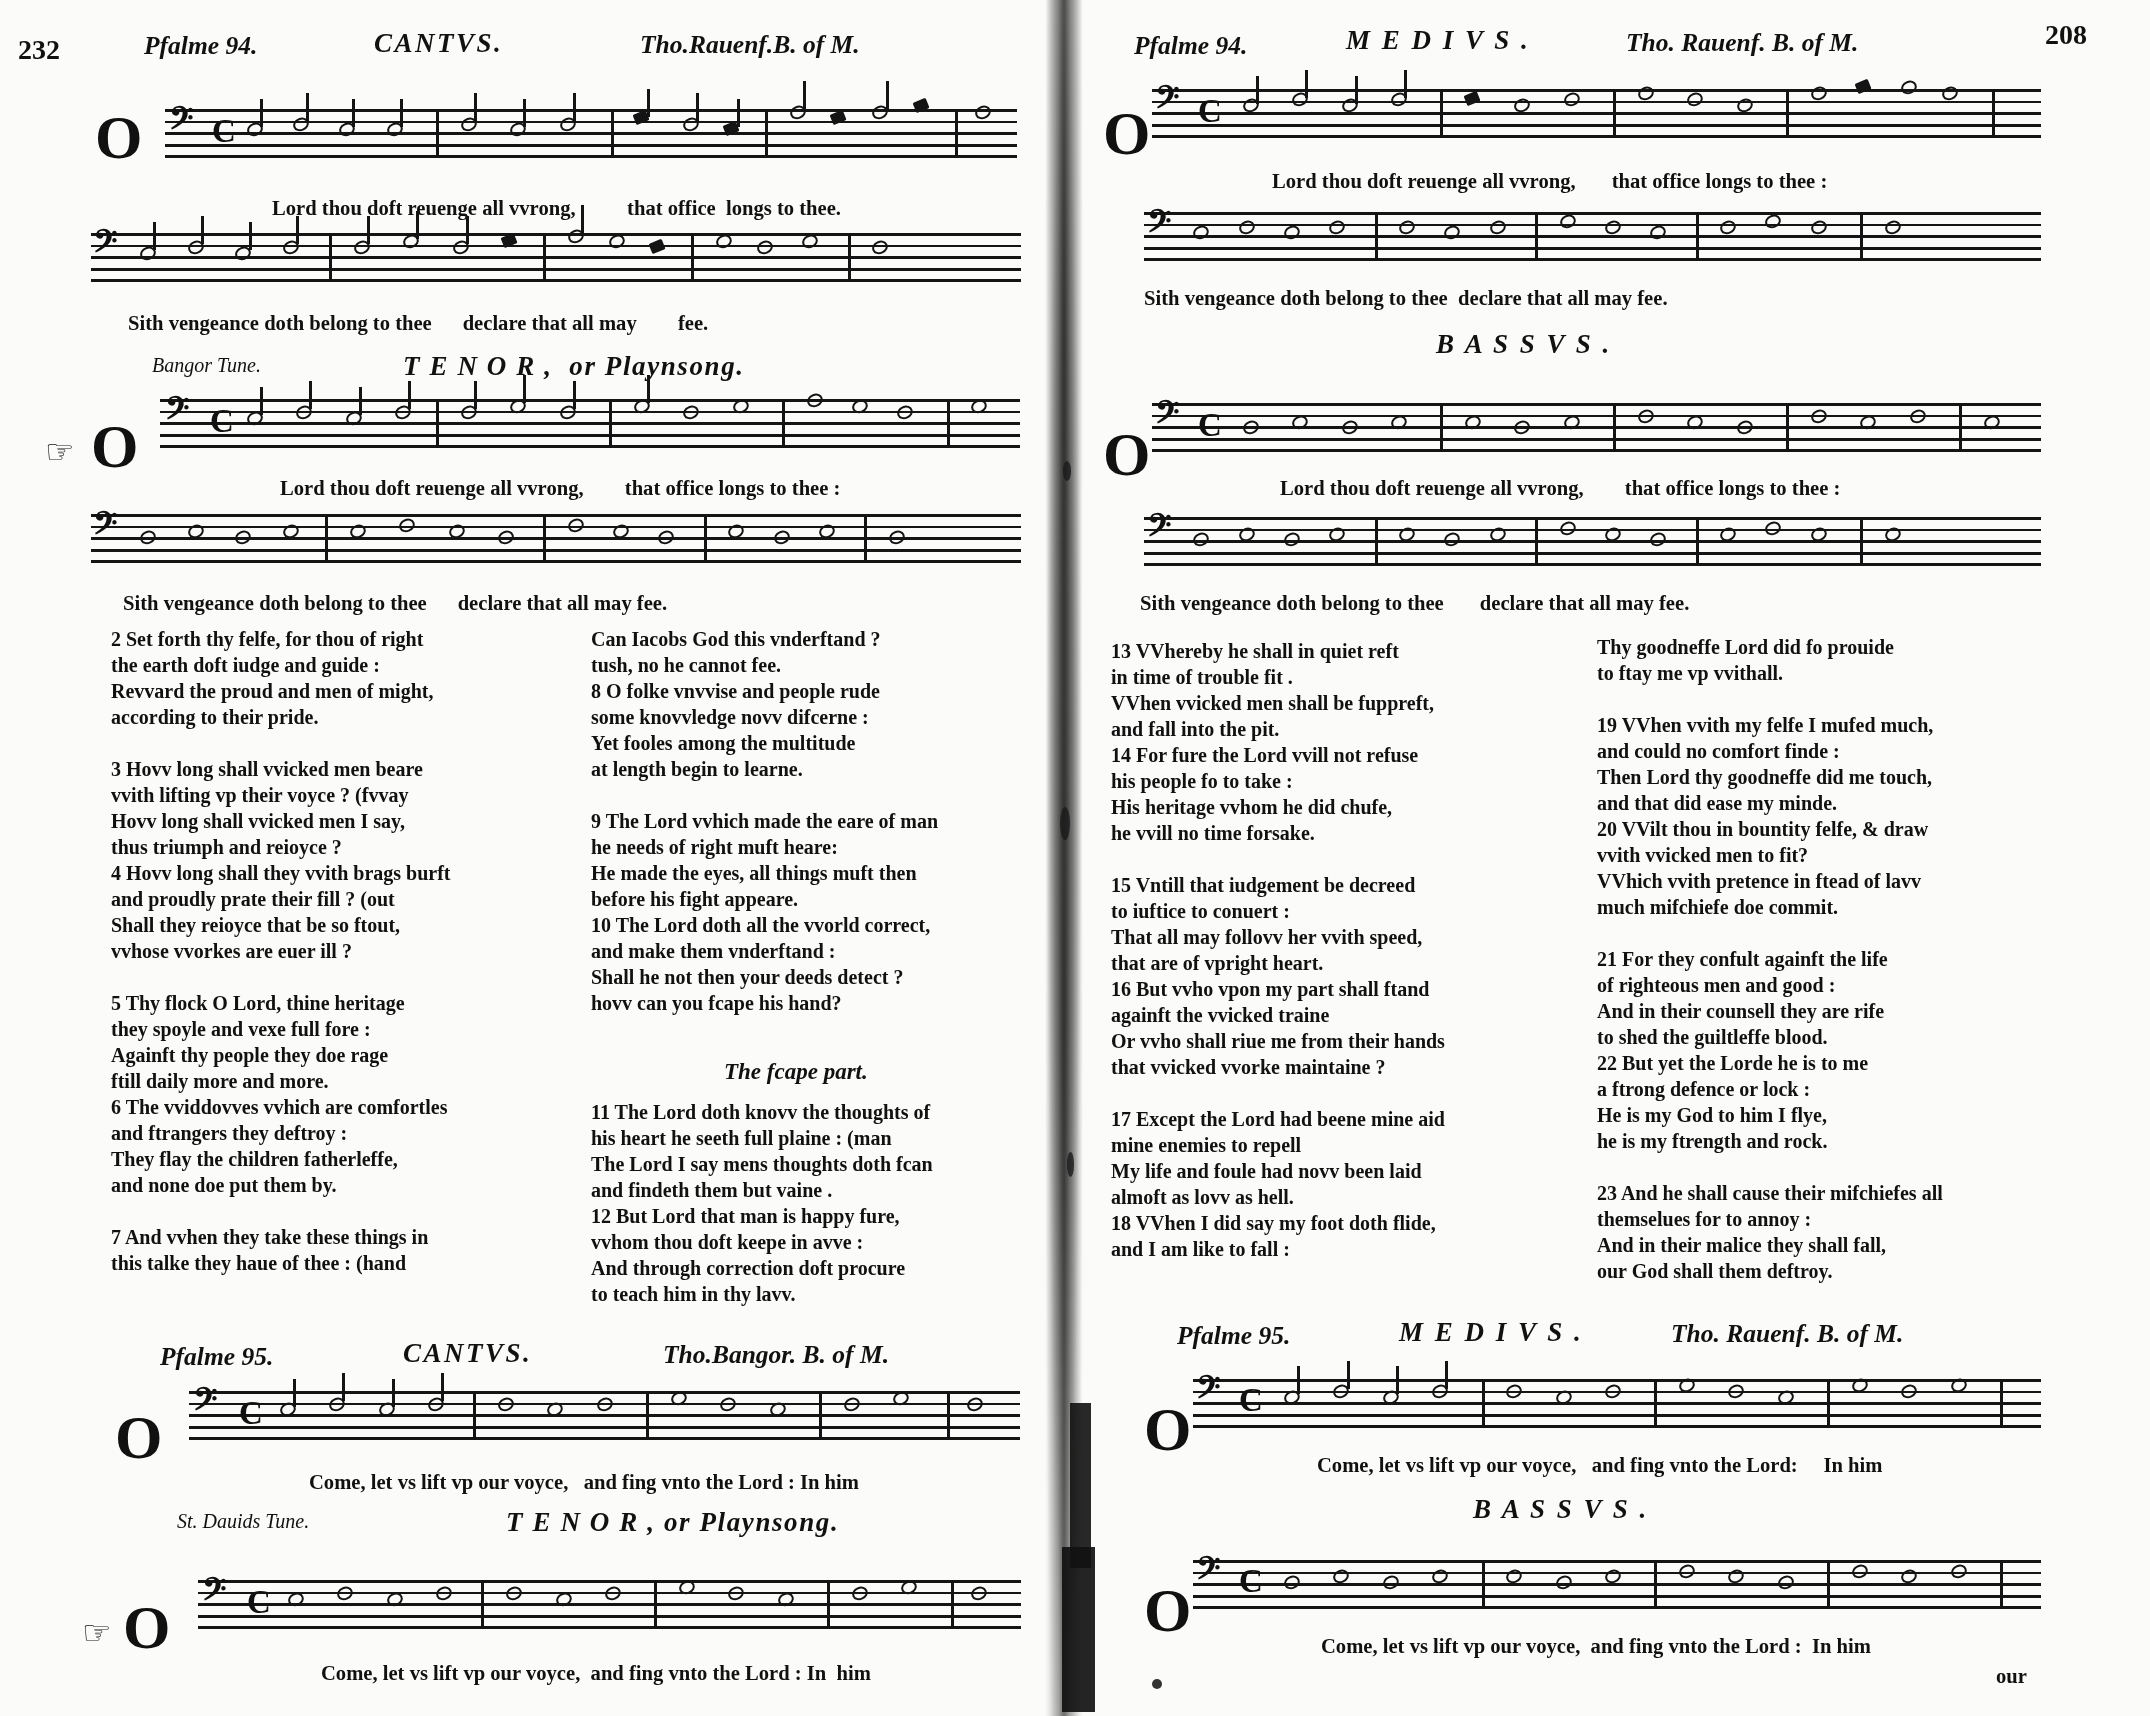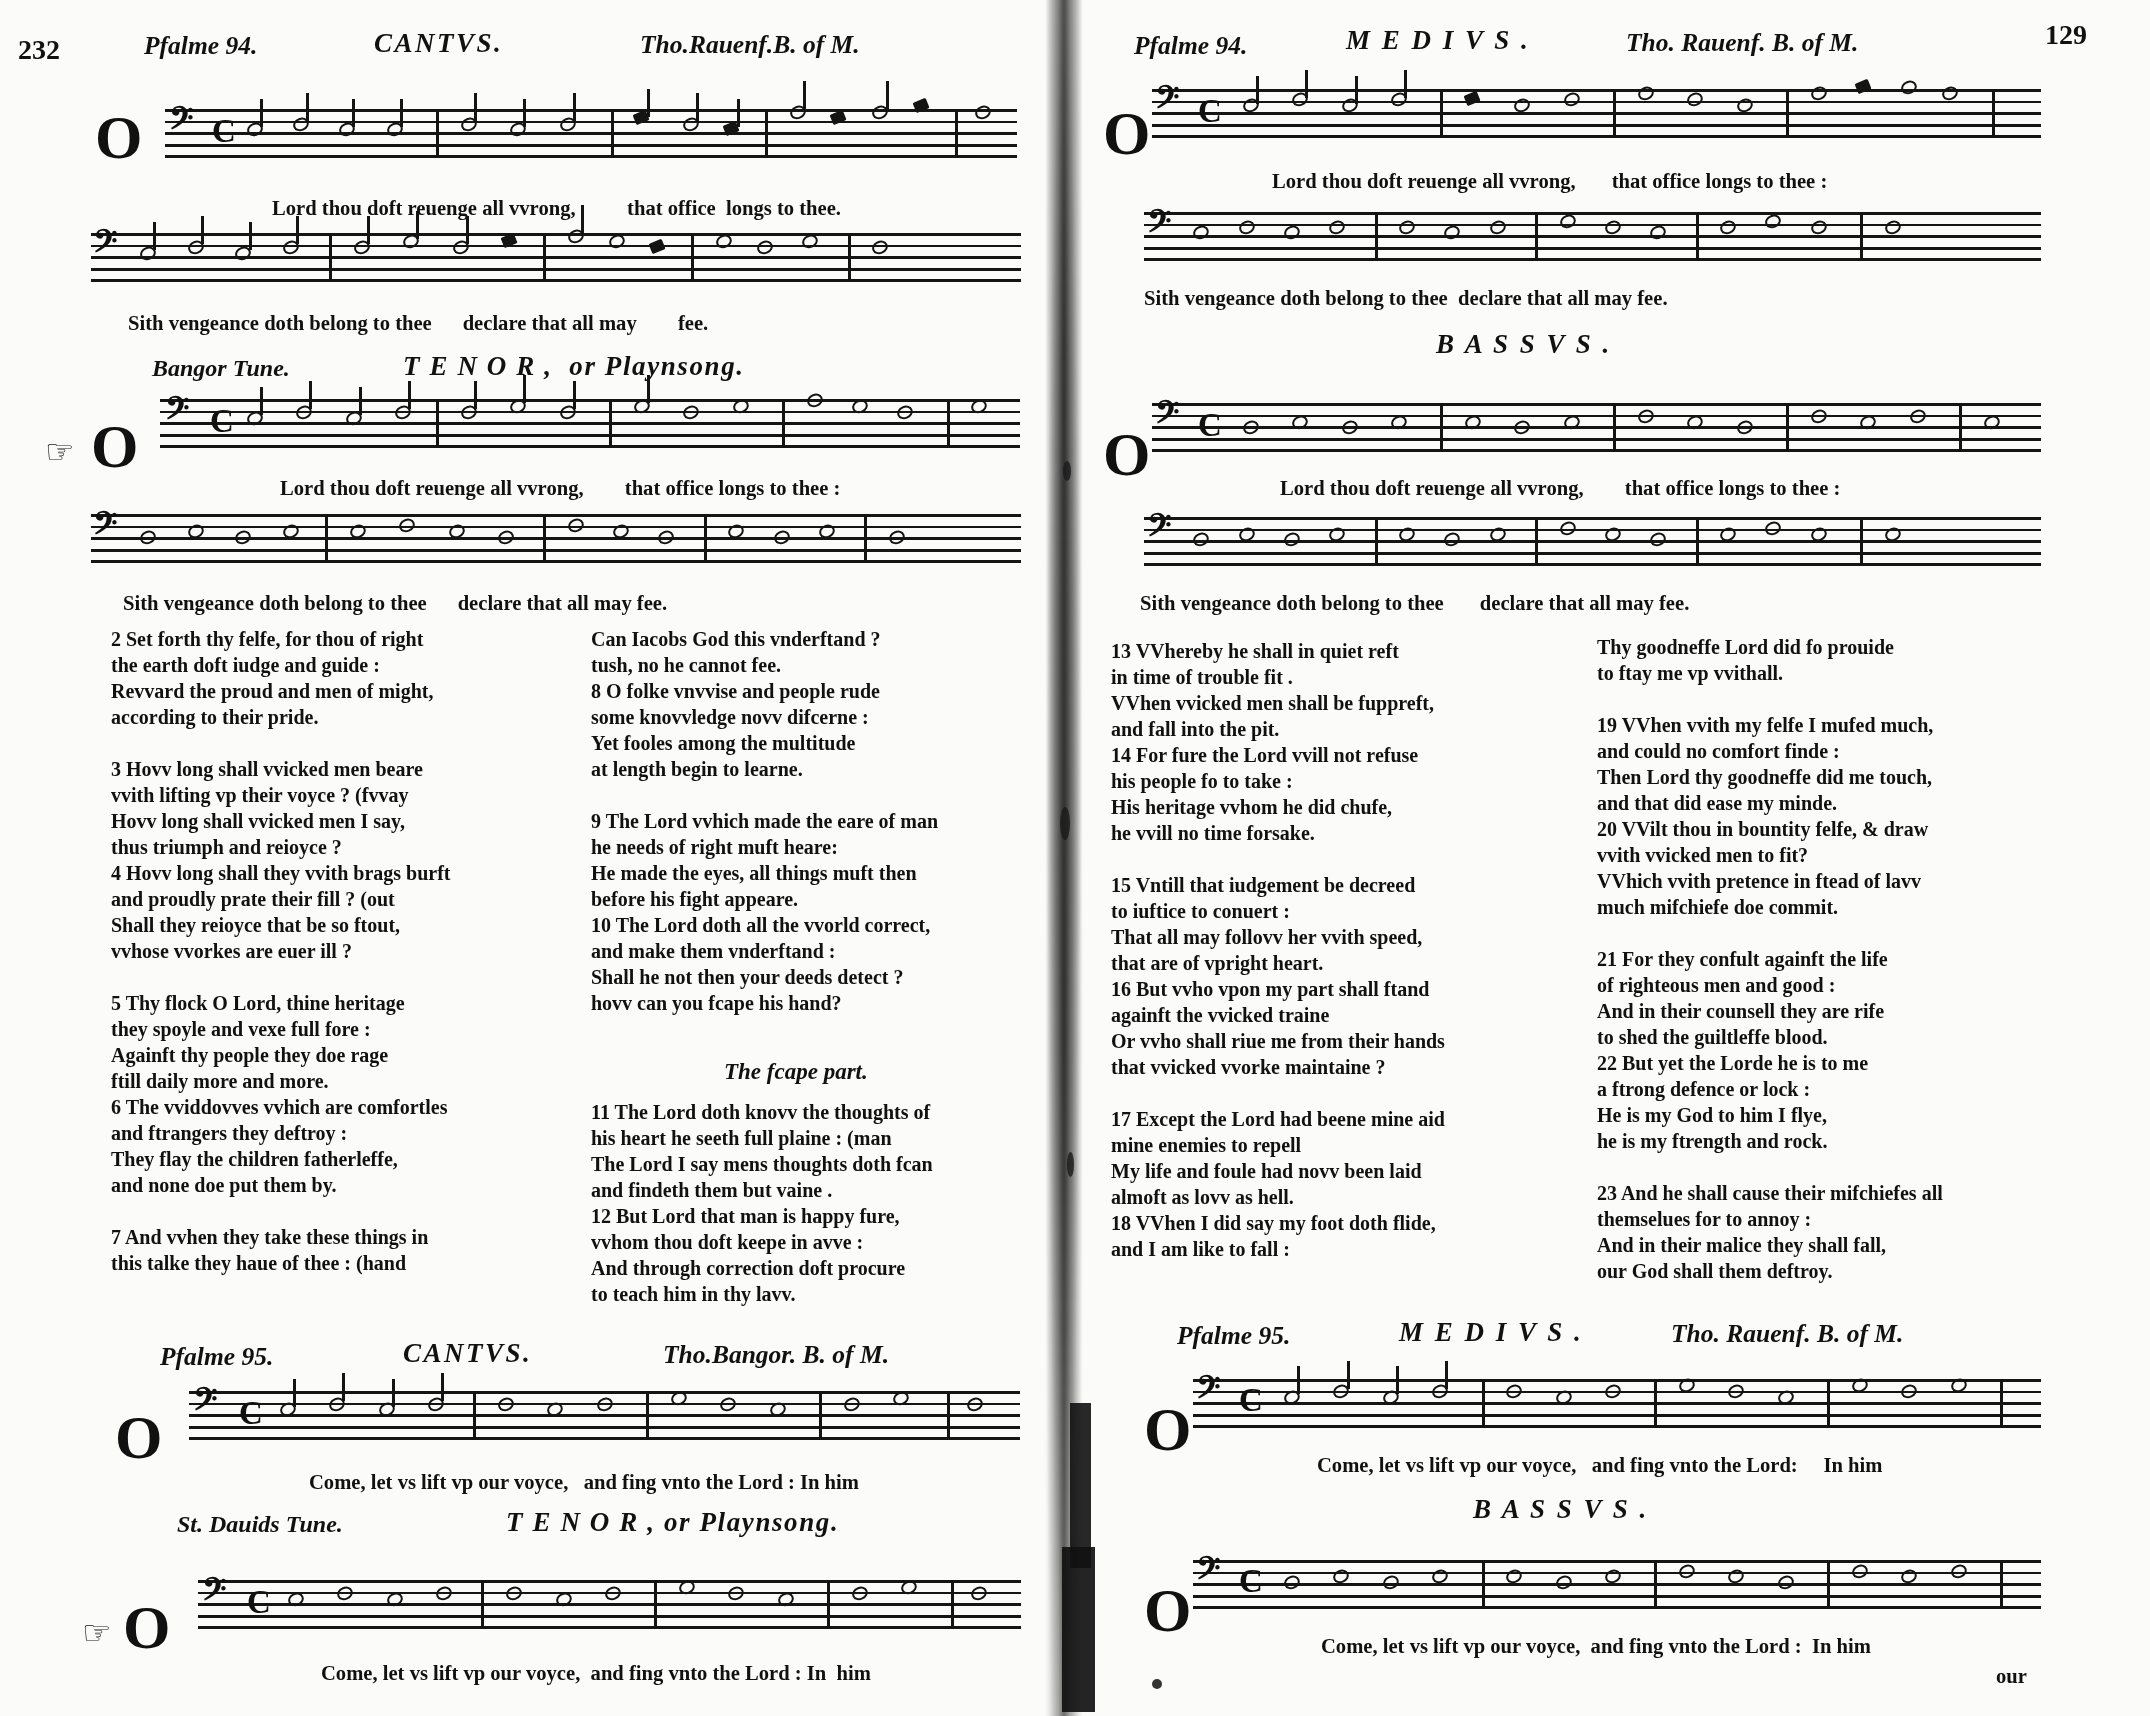--- a/index.html
+++ b/index.html
@@ -77,22 +77,22 @@
     font-weight: bold;
     line-height: 1.30;
     white-space: pre-line;
   }
   .secpart {
     font-size: 23px;
     font-style: italic;
     font-weight: bold;
   }
   .tune {
-    font-size: 24px;
-    font-weight: bold;
+    font-size: 20px;
+    font-weight: normal;
     font-style: italic;
   }
 
   
   .staff {
     position: absolute;
   }
   .staff .line {
     position: absolute;
     left: 0;
@@ -457,21 +457,21 @@
 <div class="gutter"></div>
 <div class="gutter-speck" style="left:1063px; top:461px; width:8.2px; height:20px;"></div>
 <div class="gutter-speck" style="left:1060px; top:807px; width:10px; height:33px;"></div>
 <div class="gutter-speck" style="left:1067px; top:1152px; width:7.4px; height:25px;"></div>
 <div class="blot" style="left:1070px; top:1403px; width:21.4px; height:165px; opacity:.9;"></div>
 <div class="blot" style="left:1062px; top:1547px; width:33px; height:165px; opacity:.92;"></div>
 <div class="blot" style="left:1152px; top:1679px; width:10px; height:10px; border-radius:50%;"></div>
 
 <div>
 
-  <div class="t folio" style="left:2045px; top:18px;">129</div>
+  <div class="t folio" style="left:2045px; top:18px;">208</div>
   <div class="t hdr-it" style="left:1134px; top:31px;">Pfalme 94.</div>
   <div class="t caps" style="left:1346px; top:25px;">M E D I V S .</div>
   <div class="t hdr-it" style="left:1626px; top:28px;">Tho. Rauenf. B. of M.</div>
 
   <div class="bigO" style="left:1103px; top:103px;">O</div>
   <div class="staff" style="left:1152px; top:89px; width:889px; height:49px;">
     <div class="line"></div>
       <div class="line"></div>
       <div class="line"></div>
       <div class="line"></div>

